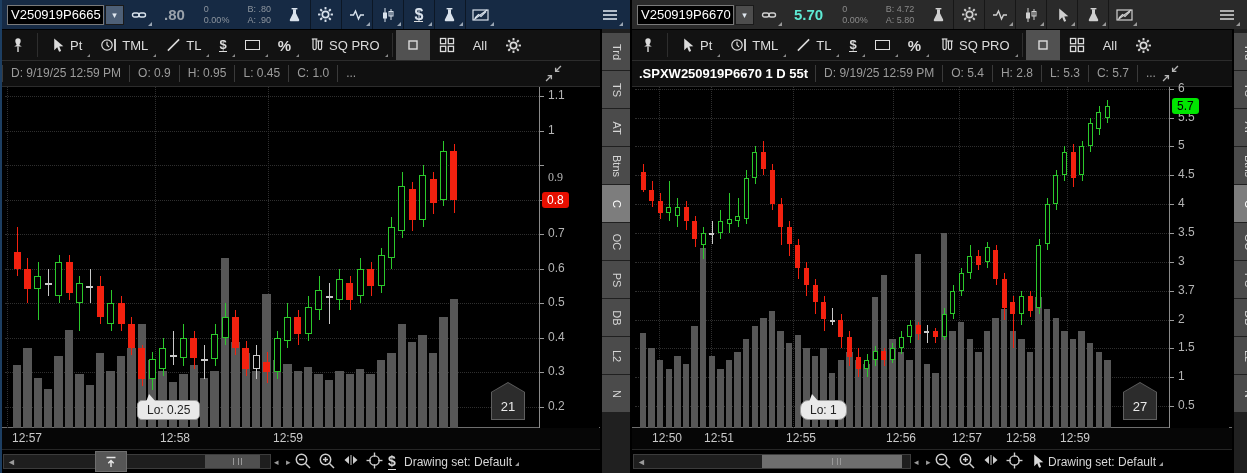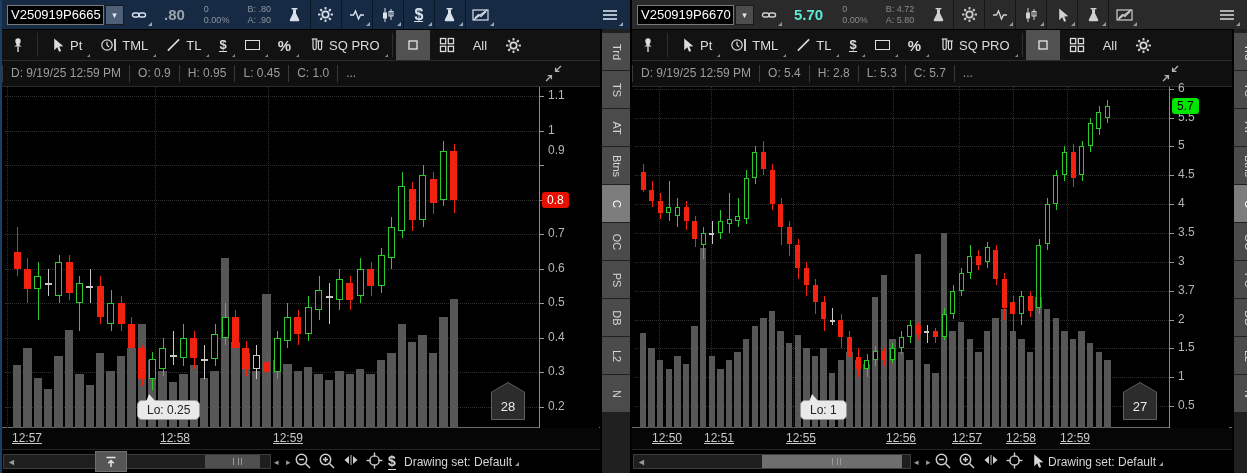--- a/index.html
+++ b/index.html
@@ -85,21 +85,21 @@
     border-bottom:8px solid #e9e9e9; }
   .count-badge { position:absolute; width:34px; height:38px; z-index:5;
     clip-path:polygon(50% 0,100% 26%,100% 100%,0 100%,0 26%); background:#5f5f5f; }
   .count-badge .cb-in { position:absolute; inset:1px;
     clip-path:polygon(50% 0,100% 26%,100% 100%,0 100%,0 26%); background:#2c2c2c;
     display:flex; align-items:flex-end; justify-content:center; padding-bottom:5px;
     color:#eaeaea; font-size:13px; }
 
   
   .xaxis { height:21px; position:relative; color:#c9c9c9; font-size:12px; background:#060606; }
-  .xlabel { position:absolute; top:3px; transform:translateX(-50%); white-space:nowrap;text-decoration:underline; }
+  .xlabel { position:absolute; top:3px; transform:translateX(-50%); white-space:nowrap; }
 
   
   .bottombar { height:24px; background:#000; border-top:1px solid #262626; position:relative;
     color:#c9c9c9; font-size:12px; }
   .bb-item { position:absolute; top:2px; }
   .bb-track { top:4px; height:15px; background:#1e1e1e; border:1px solid #3c3c3c; }
   .bb-handle { top:5px; height:13px; background:#4f4f4f; }
   .right .bb-handle { background:#6e6e6e; }
   .bb-grip { position:absolute; top:3px; left:50%; width:9px; height:7px;
     border-left:1px solid #999; border-right:1px solid #999; }
@@ -468,30 +468,30 @@
         <div class="vol" style="left: 423.8px; width: 8.4px; height: 75.2px;"></div>
         <div class="wick r" style="left: 428px; top: 85px; height: 41.5px;"></div>
         <div class="body r" style="left: 424.5px; width: 7px; top: 91.9px; height: 24.2px;"></div>
         <div class="vol" style="left: 434.2px; width: 8.4px; height: 110.9px;"></div>
         <div class="wick g" style="left: 438.4px; top: 53.9px; height: 65.6px;"></div>
         <div class="body g" style="left: 434.9px; width: 7px; top: 64.3px; height: 48.4px;"></div>
         <div class="vol" style="left: 444.6px; width: 8.4px; height: 128.8px;"></div>
         <div class="wick r" style="left: 448.8px; top: 57.4px; height: 69.1px;"></div>
         <div class="body r" style="left: 445.3px; width: 7px; top: 64.3px; height: 48.4px;"></div>
         <div class="count-badge" style="left: 486px; top: 295px;">
-          <div class="cb-in">28</div>
+          <div class="cb-in">21</div>
         </div>
       </div>
     <div class="yaxis">
         <div class="ytick" style="top: 9px;"></div>
         <div class="ylabel" style="top: 9px;">1.1</div>
         <div class="ytick" style="top: 43.5px;"></div>
         <div class="ylabel" style="top: 43.5px;">1</div>
         <div class="ytick" style="top: 78.1px;"></div>
-        <div class="ylabel" style="top: 64px;">0.9</div>
+        <div class="ylabel" style="top: 91px; font-family: Liberation Serif, serif;">0.9</div>
         <div class="ytick" style="top: 112.6px;"></div>
         <div class="ylabel" style="top: 112.6px;">0.8</div>
         <div class="ytick" style="top: 147.2px;"></div>
         <div class="ylabel" style="top: 147.2px;">0.7</div>
         <div class="ytick" style="top: 181.7px;"></div>
         <div class="ylabel" style="top: 181.7px;">0.6</div>
         <div class="ytick" style="top: 216.3px;"></div>
         <div class="ylabel" style="top: 216.3px;">0.5</div>
         <div class="ytick" style="top: 250.8px;"></div>
         <div class="ylabel" style="top: 250.8px;">0.4</div>
@@ -777,20 +777,21 @@
         <line x1="3.1" y1="3.1" x2="4.7" y2="4.7"></line>
             <line x1="11.3" y1="11.3" x2="12.9" y2="12.9"></line>
         <line x1="3.1" y1="12.9" x2="4.7" y2="11.3"></line>
             <line x1="11.3" y1="4.7" x2="12.9" y2="3.1"></line>
           </g>
         </svg>
     </div>
   </div>
 
   <div class="chart-header">
+    <div class="ch-title">.SPXW250919P6670 1 D 55t</div>
     <div class="ch-fields">
         <div class="ch-field">D: 9/19/25 12:59 PM</div>
         <div class="ch-field">O: 5.4</div>
         <div class="ch-field">H: 2.8</div>
         <div class="ch-field">L: 5.3</div>
         <div class="ch-field">C: 5.7</div>
         <div class="ch-field">...</div>
       </div>
     <div class="ch-collapse">
       <svg width="17" height="17" viewBox="0 0 16 16" fill="none" stroke="currentColor" stroke-width="1.3">
@@ -1010,21 +1011,21 @@
         <div class="ytick" style="top: 232.5px;"></div>
         <div class="ylabel" style="top: 232.5px;">2</div>
         <div class="ytick" style="top: 261.4px;"></div>
         <div class="ylabel" style="top: 261.4px;">1.5</div>
         <div class="ytick" style="top: 290.2px;"></div>
         <div class="ylabel" style="top: 290.2px;">1</div>
         <div class="ytick" style="top: 319.1px;"></div>
         <div class="ylabel" style="top: 319.1px;">0.5</div>
         <div class="price-badge up" style="top: 19px;">5.7</div>
       </div>
-    <div class="lo-tip" style="left: 168px; top: 313px;">Lo: 1</div>
+    <div class="lo-tip" style="left: 168px; top: 313px; border-radius: 8px;">Lo: 1</div>
   </div>
 
   <div class="xaxis">
       <div class="xlabel" style="left: 35px;">12:50</div>
       <div class="xlabel" style="left: 87px;">12:51</div>
       <div class="xlabel" style="left: 169px;">12:55</div>
       <div class="xlabel" style="left: 269px;">12:56</div>
       <div class="xlabel" style="left: 335px;">12:57</div>
       <div class="xlabel" style="left: 389px;">12:58</div>
       <div class="xlabel" style="left: 443px;">12:59</div>

